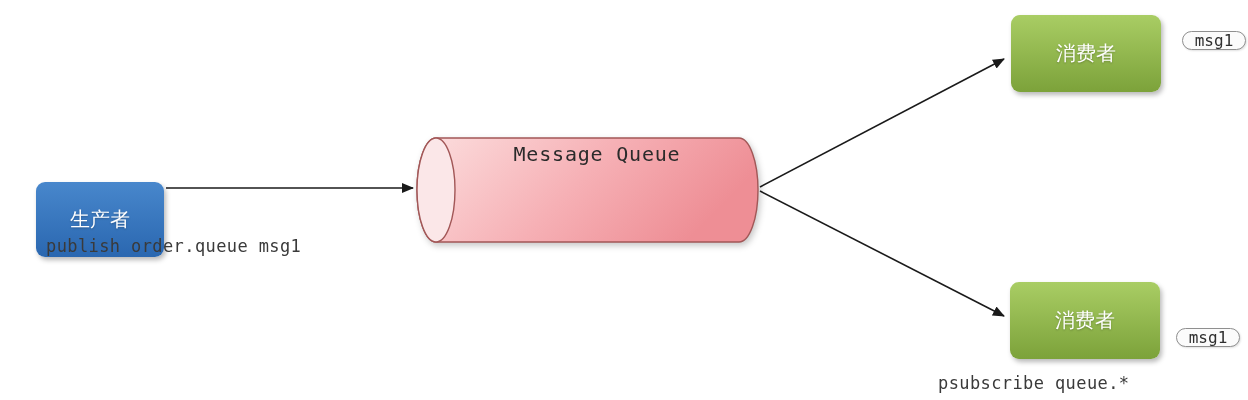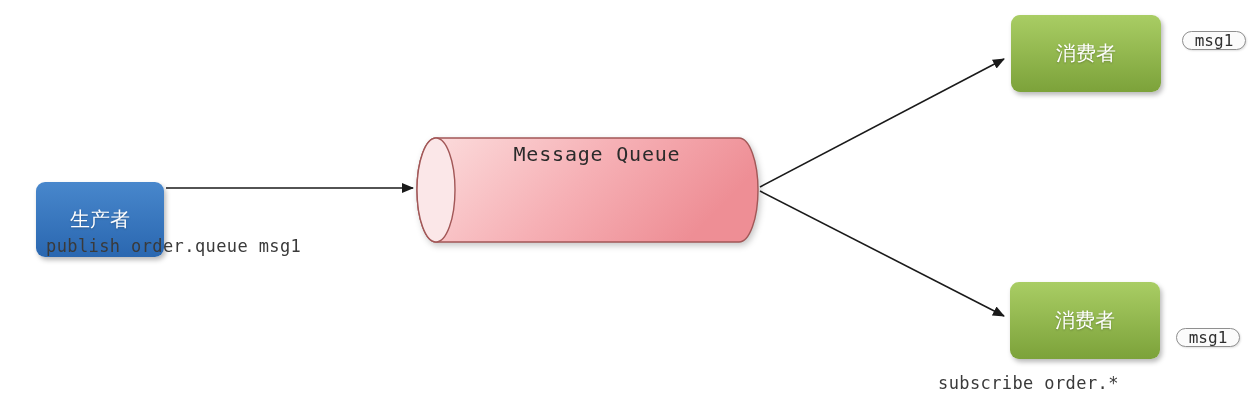--- a/index.html
+++ b/index.html
@@ -125,18 +125,18 @@
   <div class="node consumer consumer-1">
     <span>消费者</span>
   </div>
   <div class="badge badge-1">
     <span>msg1</span>
   </div>
 
   <div class="node consumer consumer-2">
     <span>消费者</span>
   </div>
-  <div class="caption psubscribe-caption">subscribe order.*</div>
+  <div class="caption psubscribe-caption">psubscribe queue.*</div>
   <div class="badge badge-2">
     <span>msg1</span>
   </div>
 
 </div>
 
 </body></html>

